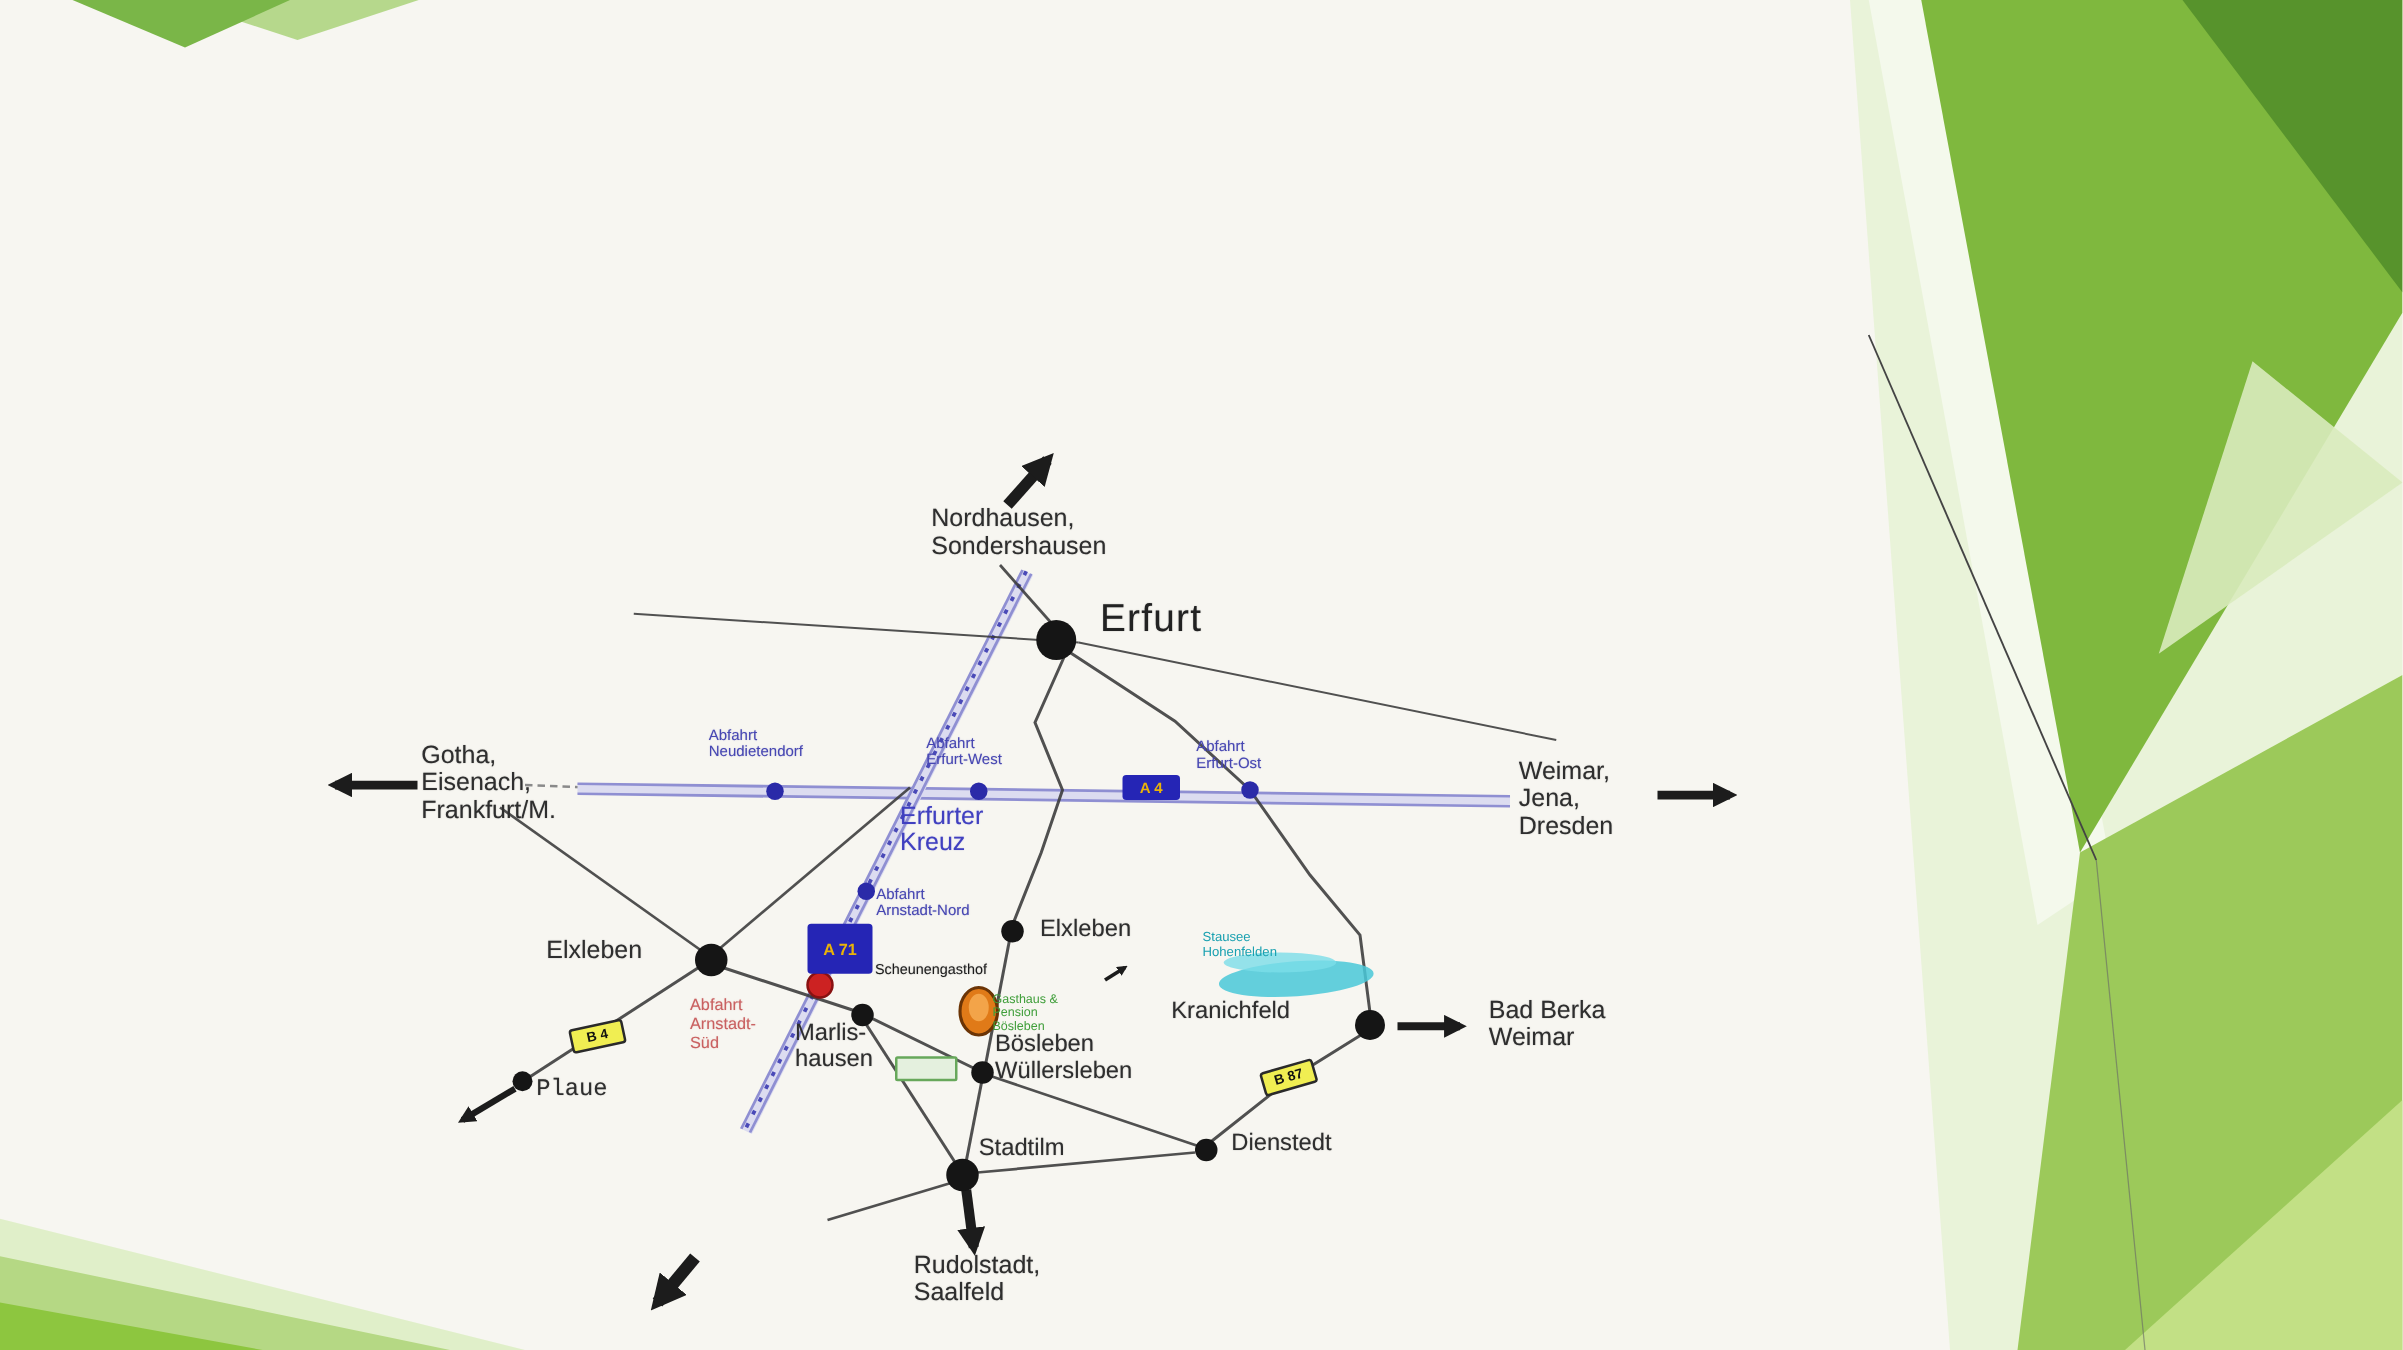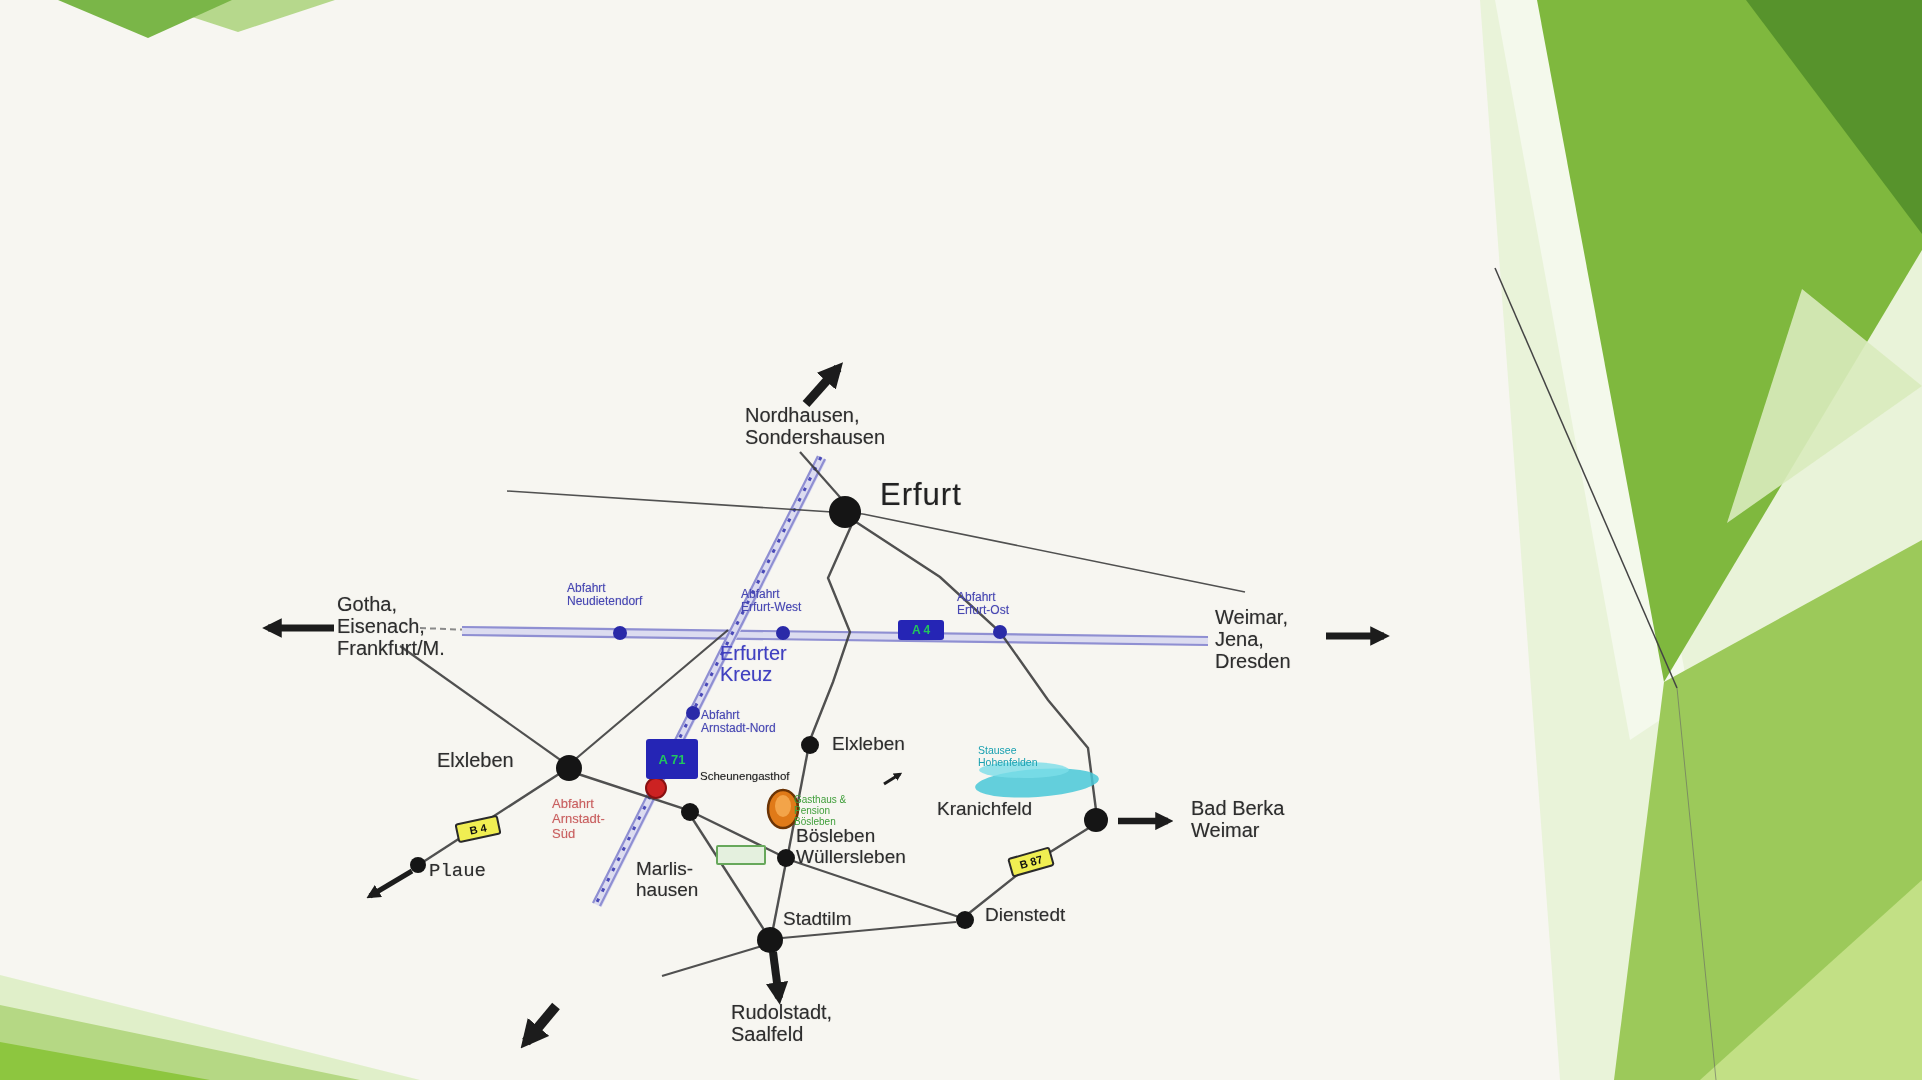--- a/index.html
+++ b/index.html
@@ -11,24 +11,24 @@
   .title{font-size:55px;line-height:1.32;letter-spacing:.5px;color:#a3c760;
          text-shadow:0 0 1px rgba(163,199,96,.5);}
   .city{font-size:19px;}
   .big-city{font-size:31px;letter-spacing:1px;color:#222;}
   .dir{font-size:20px;}
   .exit{font-size:12px;color:#4747b2;text-shadow:0 0 1px rgba(70,70,178,.4);}
   .kreuz{font-size:20px;color:#4040c0;line-height:1.05;text-shadow:0 0 1px rgba(64,64,192,.4);}
   .exit-red{font-size:13px;color:#c96060;line-height:1.15;text-shadow:0 0 1px rgba(201,96,96,.4);}
   .tiny-black{font-size:11.5px;color:#1d1d1d;}
   .tiny-green{font-size:10px;color:#3f9e3a;line-height:1.12;text-shadow:none;}
-  .tiny-teal{font-size:10.5px;color:#18a0b0;line-height:1.15;text-shadow:none;margin-left:16px;}
+  .tiny-teal{font-size:10.5px;color:#18a0b0;line-height:1.15;text-shadow:none;}
   .shield{position:absolute;display:flex;align-items:center;justify-content:center;
           font-weight:bold;box-sizing:border-box;text-shadow:none;}
-  .shield-blue{background:#2525b5;color:#22c55e;border-radius:3px;}
+  .shield-blue{background:#2525b5;color:#eab308;border-radius:3px;}
   .shield-yellow{background:#f0ee52;color:#111;border:2px solid #2a2a2a;border-radius:3px;}
   .green-sign{position:absolute;left:716px;top:845px;width:50px;height:20px;
               background:#e4f0de;border:2px solid #67a85b;border-radius:2px;box-sizing:border-box;}
 </style>
 </head>
 <body>
 
 <div id="slide">
 
   <svg id="deco-svg" width="1922" height="1080" viewBox="0 0 1922 1080">
@@ -145,21 +145,21 @@
 Jena,
 Dresden</div>
   <div class="lbl dir" style="left:1191px;top:797px;">Bad Berka
 Weimar</div>
   <div class="lbl dir" style="left:731px;top:1001px;">Rudolstadt,
 Saalfeld</div>
 
   <div class="lbl big-city" style="left:880px;top:478px;">Erfurt</div>
   <div class="lbl city" style="left:437px;top:749px;font-size:20px;">Elxleben</div>
   <div class="lbl city" style="left:832px;top:734px;text-align:center;">Elxleben</div>
-  <div class="lbl city" style="left:636px;top:817px;margin-top:42px;">Marlis-
+  <div class="lbl city" style="left:636px;top:817px;">Marlis-
 hausen</div>
   <div class="lbl city" style="left:796px;top:826px;">Bösleben
 Wüllersleben</div>
   <div class="lbl city" style="left:937px;top:799px;">Kranichfeld</div>
   <div class="lbl city" style="left:783px;top:909px;">Stadtilm</div>
   <div class="lbl city" style="left:985px;top:905px;">Dienstedt</div>
   <div class="lbl city" style="left:429px;top:861px;font-family:Liberation Mono, monospace;">Plaue</div>
 
   <div class="lbl exit" style="left:567px;top:582px;">Abfahrt
 Neudietendorf</div>

